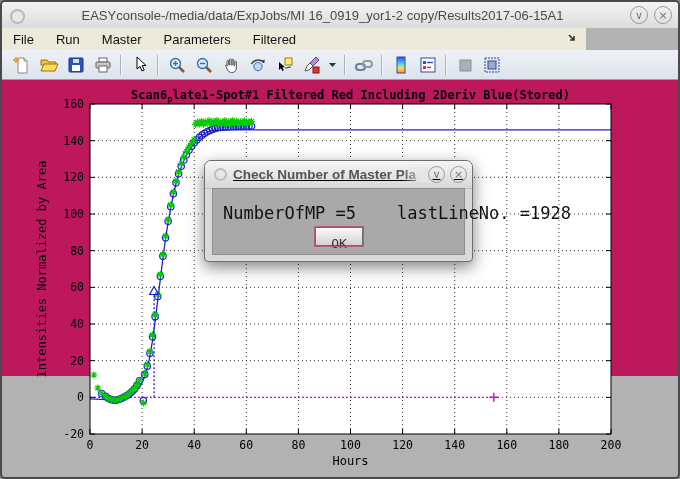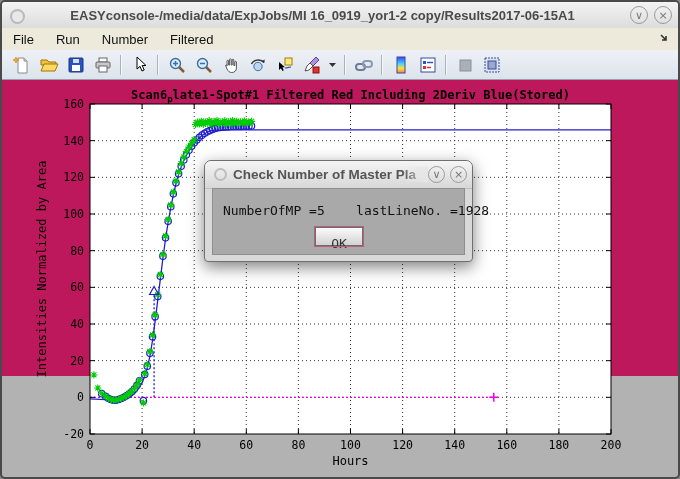--- a/index.html
+++ b/index.html
@@ -1,63 +1,64 @@
 <!DOCTYPE html>
 <html><head>
 <meta charset="utf-8">
 <style>
   html,body{margin:0;padding:0;background:#888;font-family:"Liberation Sans",sans-serif;}
   .window{position:relative;width:680px;height:479px;box-sizing:border-box;border:2px solid #4a4a4a;border-radius:5px;background:#b2b2b2;overflow:hidden;}
   
   .titlebar{position:absolute;left:0;top:0;width:676px;height:26px;background:linear-gradient(#f4f4f4,#dcdcdc);border-bottom:1px solid #b8b8b8;display:flex;align-items:center;}
   .win-menu-dot{position:absolute;left:8px;top:7px;width:11px;height:11px;border:2px solid #b9b9b9;border-radius:50%;background:#e8e8e8;}
-  .win-title{flex:1;text-align:center;font-size:13px;font-weight:bold;color:#4a4a4a;white-space:nowrap;overflow:hidden;margin-left:13px;}
+  .win-title{flex:1;text-align:center;font-size:13px;font-weight:normal;color:#4a4a4a;white-space:nowrap;overflow:hidden;margin-left:13px;}
   .circ-btn{width:18px;height:18px;border:1.5px solid #9a9a9a;border-radius:50%;background:transparent;color:#777;font-size:11px;line-height:15px;text-align:center;padding:0;margin-right:6px;cursor:default;flex:0 0 auto;font-family:"DejaVu Sans",sans-serif;}
   
-  .menubar{position:absolute;left:0;top:26px;width:676px;height:22px;background:#edeadb;border-bottom:1px solid #d4d0bd;display:flex;align-items:center;font-size:13px;color:#111;}
+  .menubar{position:absolute;left:0;top:26px;width:584px;height:22px;background:#edeadb;border-bottom:1px solid #d4d0bd;display:flex;align-items:center;font-size:13px;color:#111;}
   .menu-item{padding:2px 11px;cursor:default;}
   .menubar .corner{margin-left:auto;margin-right:8px;}
   
   .toolbar{position:absolute;left:0;top:48px;width:676px;height:30px;background:linear-gradient(#eef2f7,#dde3ec);border-bottom:1px solid #98a0ac;display:flex;align-items:center;padding-left:6px;box-sizing:border-box;}
   .tb{width:25px;height:24px;border:1px solid transparent;background:transparent;padding:1px;margin:0 1px;border-radius:2px;}
   .tb.narrow{width:13px;}
   .tb svg{display:block;margin:auto;}
   .tbsep{width:1px;height:20px;background:#aab2bf;border-right:1px solid #f4f7fb;margin:0 4px;}
   
   .figure{position:absolute;left:0;top:78px;width:676px;height:296px;background:#be185d;}
   .chart-title{position:absolute;left:88px;top:8px;width:521px;text-align:center;font-family:"DejaVu Sans Mono",monospace;font-size:12px;font-weight:bold;color:#000;}
   .chart-title sub{font-size:9px;}
   
-  .dialog{position:absolute;left:202px;top:158px;width:269px;height:102px;background:#d9d9d9;border:1px solid #6f6f6f;border-radius:7px 7px 4px 4px;box-shadow:0 5px 16px rgba(0,0,0,.5);z-index:10;box-sizing:border-box;}
+  .dialog{position:absolute;left:202px;top:158px;width:269px;height:102px;background:#d9d9d9;border:1px solid #6f6f6f;border-radius:7px 7px 4px 4px;box-shadow:0 5px 16px rgba(0,0,0,.5);z-index:10;box-sizing:border-box;text-decoration:underline;}
   .dlg-titlebar{position:relative;height:27px;background:linear-gradient(#f5f5f5,#d7d7d7);border-bottom:1px solid #bdbdbd;border-radius:6px 6px 0 0;display:flex;align-items:center;}
   .dlg-menu-dot{width:9px;height:9px;border:2px solid #bdbdbd;border-radius:50%;margin:0 6px 0 9px;flex:0 0 auto;}
   .dlg-title{flex:1;font-size:13.5px;font-weight:bold;color:#555;white-space:nowrap;overflow:hidden;position:relative;}
   .dlg-title::after{content:"";position:absolute;right:0;top:0;width:26px;height:100%;background:linear-gradient(to right,rgba(235,235,235,0),#e6e6e6);}
   .dlg-titlebar .circ-btn{width:17px;height:17px;margin-right:5px;}
   .dlg-body{position:absolute;left:7px;top:27px;width:253px;height:67px;background:#a9a9a9;border:1px solid #8e8e8e;box-sizing:border-box;}
-  .dlg-msg{position:absolute;left:10px;top:14px;font-family:"DejaVu Sans Mono",monospace;font-size:13px;color:#111;white-space:pre;}
+  .dlg-msg{position:absolute;left:10px;top:14px;font-family:"DejaVu Sans Mono",monospace;font-size:17px;color:#111;white-space:pre;}
   .ok-btn{position:absolute;left:102px;top:38px;width:48px;height:19px;background:linear-gradient(#fbfbfb,#d2d2d2);border:1px solid #6e6e6e;outline:1.5px solid #b4607d;font-size:13px;color:#333;font-family:"DejaVu Sans Mono",monospace;line-height:15px;padding:8px;}
 </style>
 </head>
 <body>
 
 <div class="window">
 
   <div class="titlebar">
     <span class="win-menu-dot"></span>
     <span class="win-title">EASYconsole-/media/data/ExpJobs/MI 16_0919_yor1-2 copy/Results2017-06-15A1</span>
     <button class="circ-btn">∨</button>
     <button class="circ-btn">×</button>
   </div>
 
   <div class="menubar">
     <span id="menu-items" style="display:flex">
         <span class="menu-item">File</span>
         <span class="menu-item">Run</span>
-        <span class="menu-item">Number</span>
+        <span class="menu-item">Master</span>
+        <span class="menu-item">Parameters</span>
         <span class="menu-item">Filtered</span>
       </span>
     <span class="corner">
       <svg width="11" height="11" viewBox="0 0 11 11">
           <path d="M2 2 L7 7 M7 3 L7 7 L3 7" stroke="#333" stroke-width="1.6" fill="none"></path>
         </svg>
     </span>
   </div>
 
   <div class="toolbar" id="toolbar">

